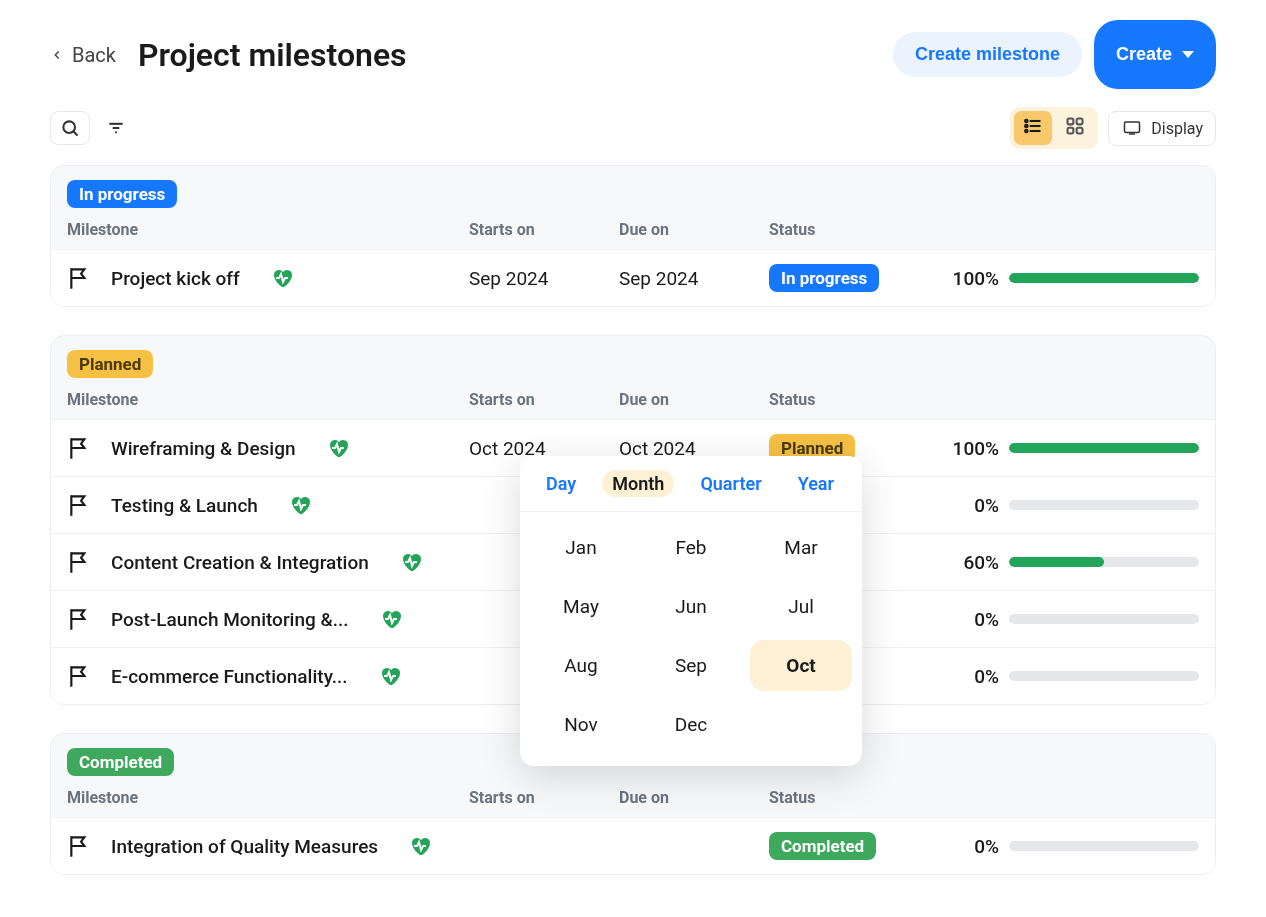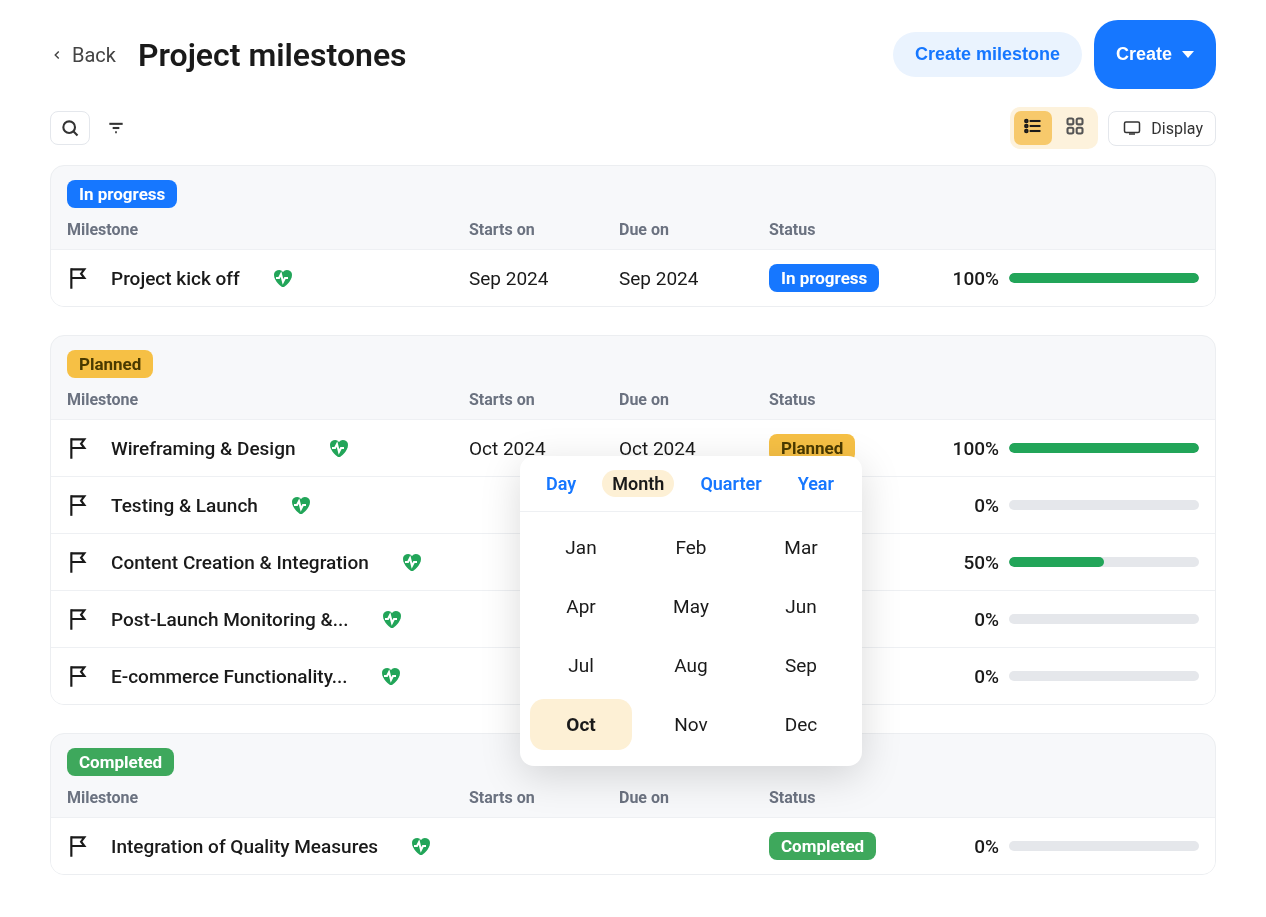--- a/index.html
+++ b/index.html
@@ -365,21 +365,21 @@
           </svg>
           <span class="milestone-name">Content Creation &amp; Integration</span>
           <svg class="heart-icon" viewBox="0 0 24 24" fill="currentColor">
             <path d="M12 21s-8-5.5-8-12a5 5 0 0 1 9-3 5 5 0 0 1 9 3c0 6.5-8 12-8 12z"></path>
             <polyline points="6 12 9 12 11 8 13 16 15 12 18 12" fill="none" stroke="#fff" stroke-width="2"></polyline>
           </svg>
         </div>
         <span></span>
         <span></span>
         <div class="status-cell"><span class="row-status-badge planned">Planned</span></div>
-        <span class="pct">50%</span>
+        <span class="pct">60%</span>
         <div class="progress">
           <div class="bar" style="width:50%"></div>
         </div>
       </div>
       <div class="row">
         <div class="namecell">
           <svg class="flag-icon" viewBox="0 0 24 24" fill="none" stroke="#1a1a1a" stroke-width="2">
             <line x1="4" y1="22" x2="4" y2="3"></line>
             <path d="M4 4 L16 4 L13 8 L16 12 L4 12"></path>
           </svg>
@@ -455,21 +455,20 @@
   <div class="popover-tabs">
     <span class="popover-tab">Day</span>
     <span class="popover-tab active">Month</span>
     <span class="popover-tab">Quarter</span>
     <span class="popover-tab">Year</span>
   </div>
   <div class="month-grid" id="month-grid">
       <div class="month-cell">Jan</div>
       <div class="month-cell">Feb</div>
       <div class="month-cell">Mar</div>
-      <div class="month-cell">Apr</div>
       <div class="month-cell">May</div>
       <div class="month-cell">Jun</div>
       <div class="month-cell">Jul</div>
       <div class="month-cell">Aug</div>
       <div class="month-cell">Sep</div>
       <div class="month-cell selected">Oct</div>
       <div class="month-cell">Nov</div>
       <div class="month-cell">Dec</div>
     </div>
 </div>

